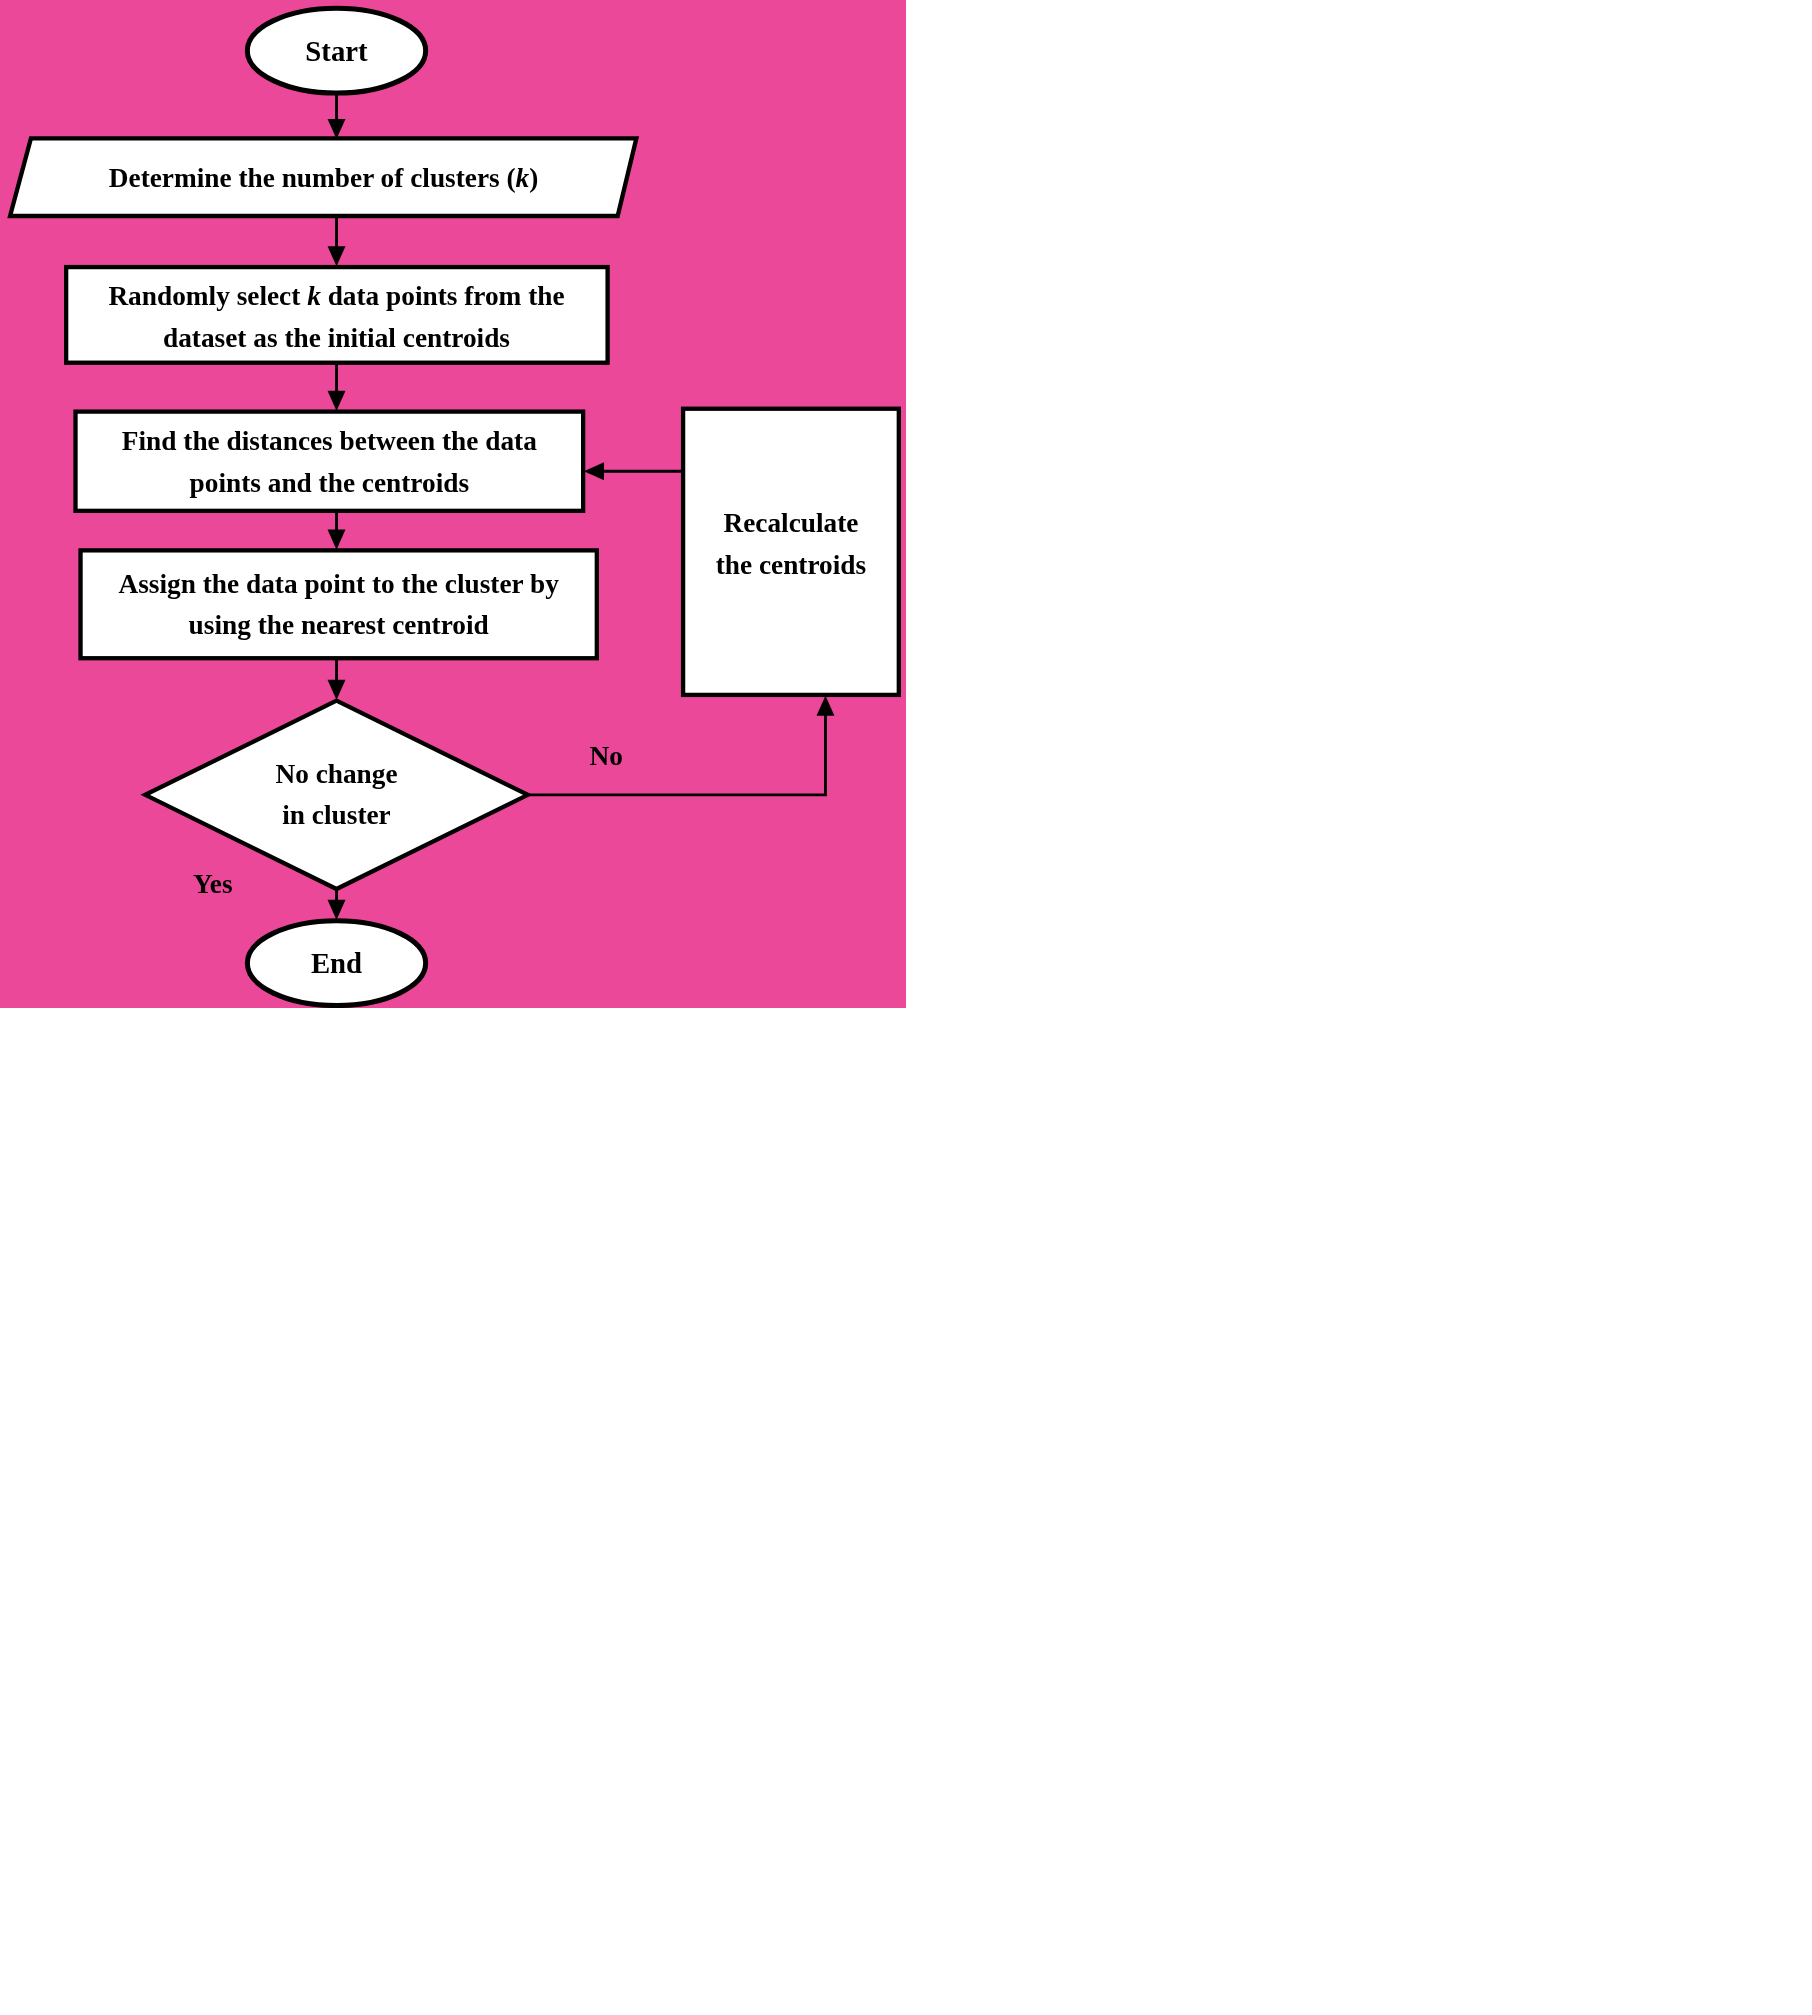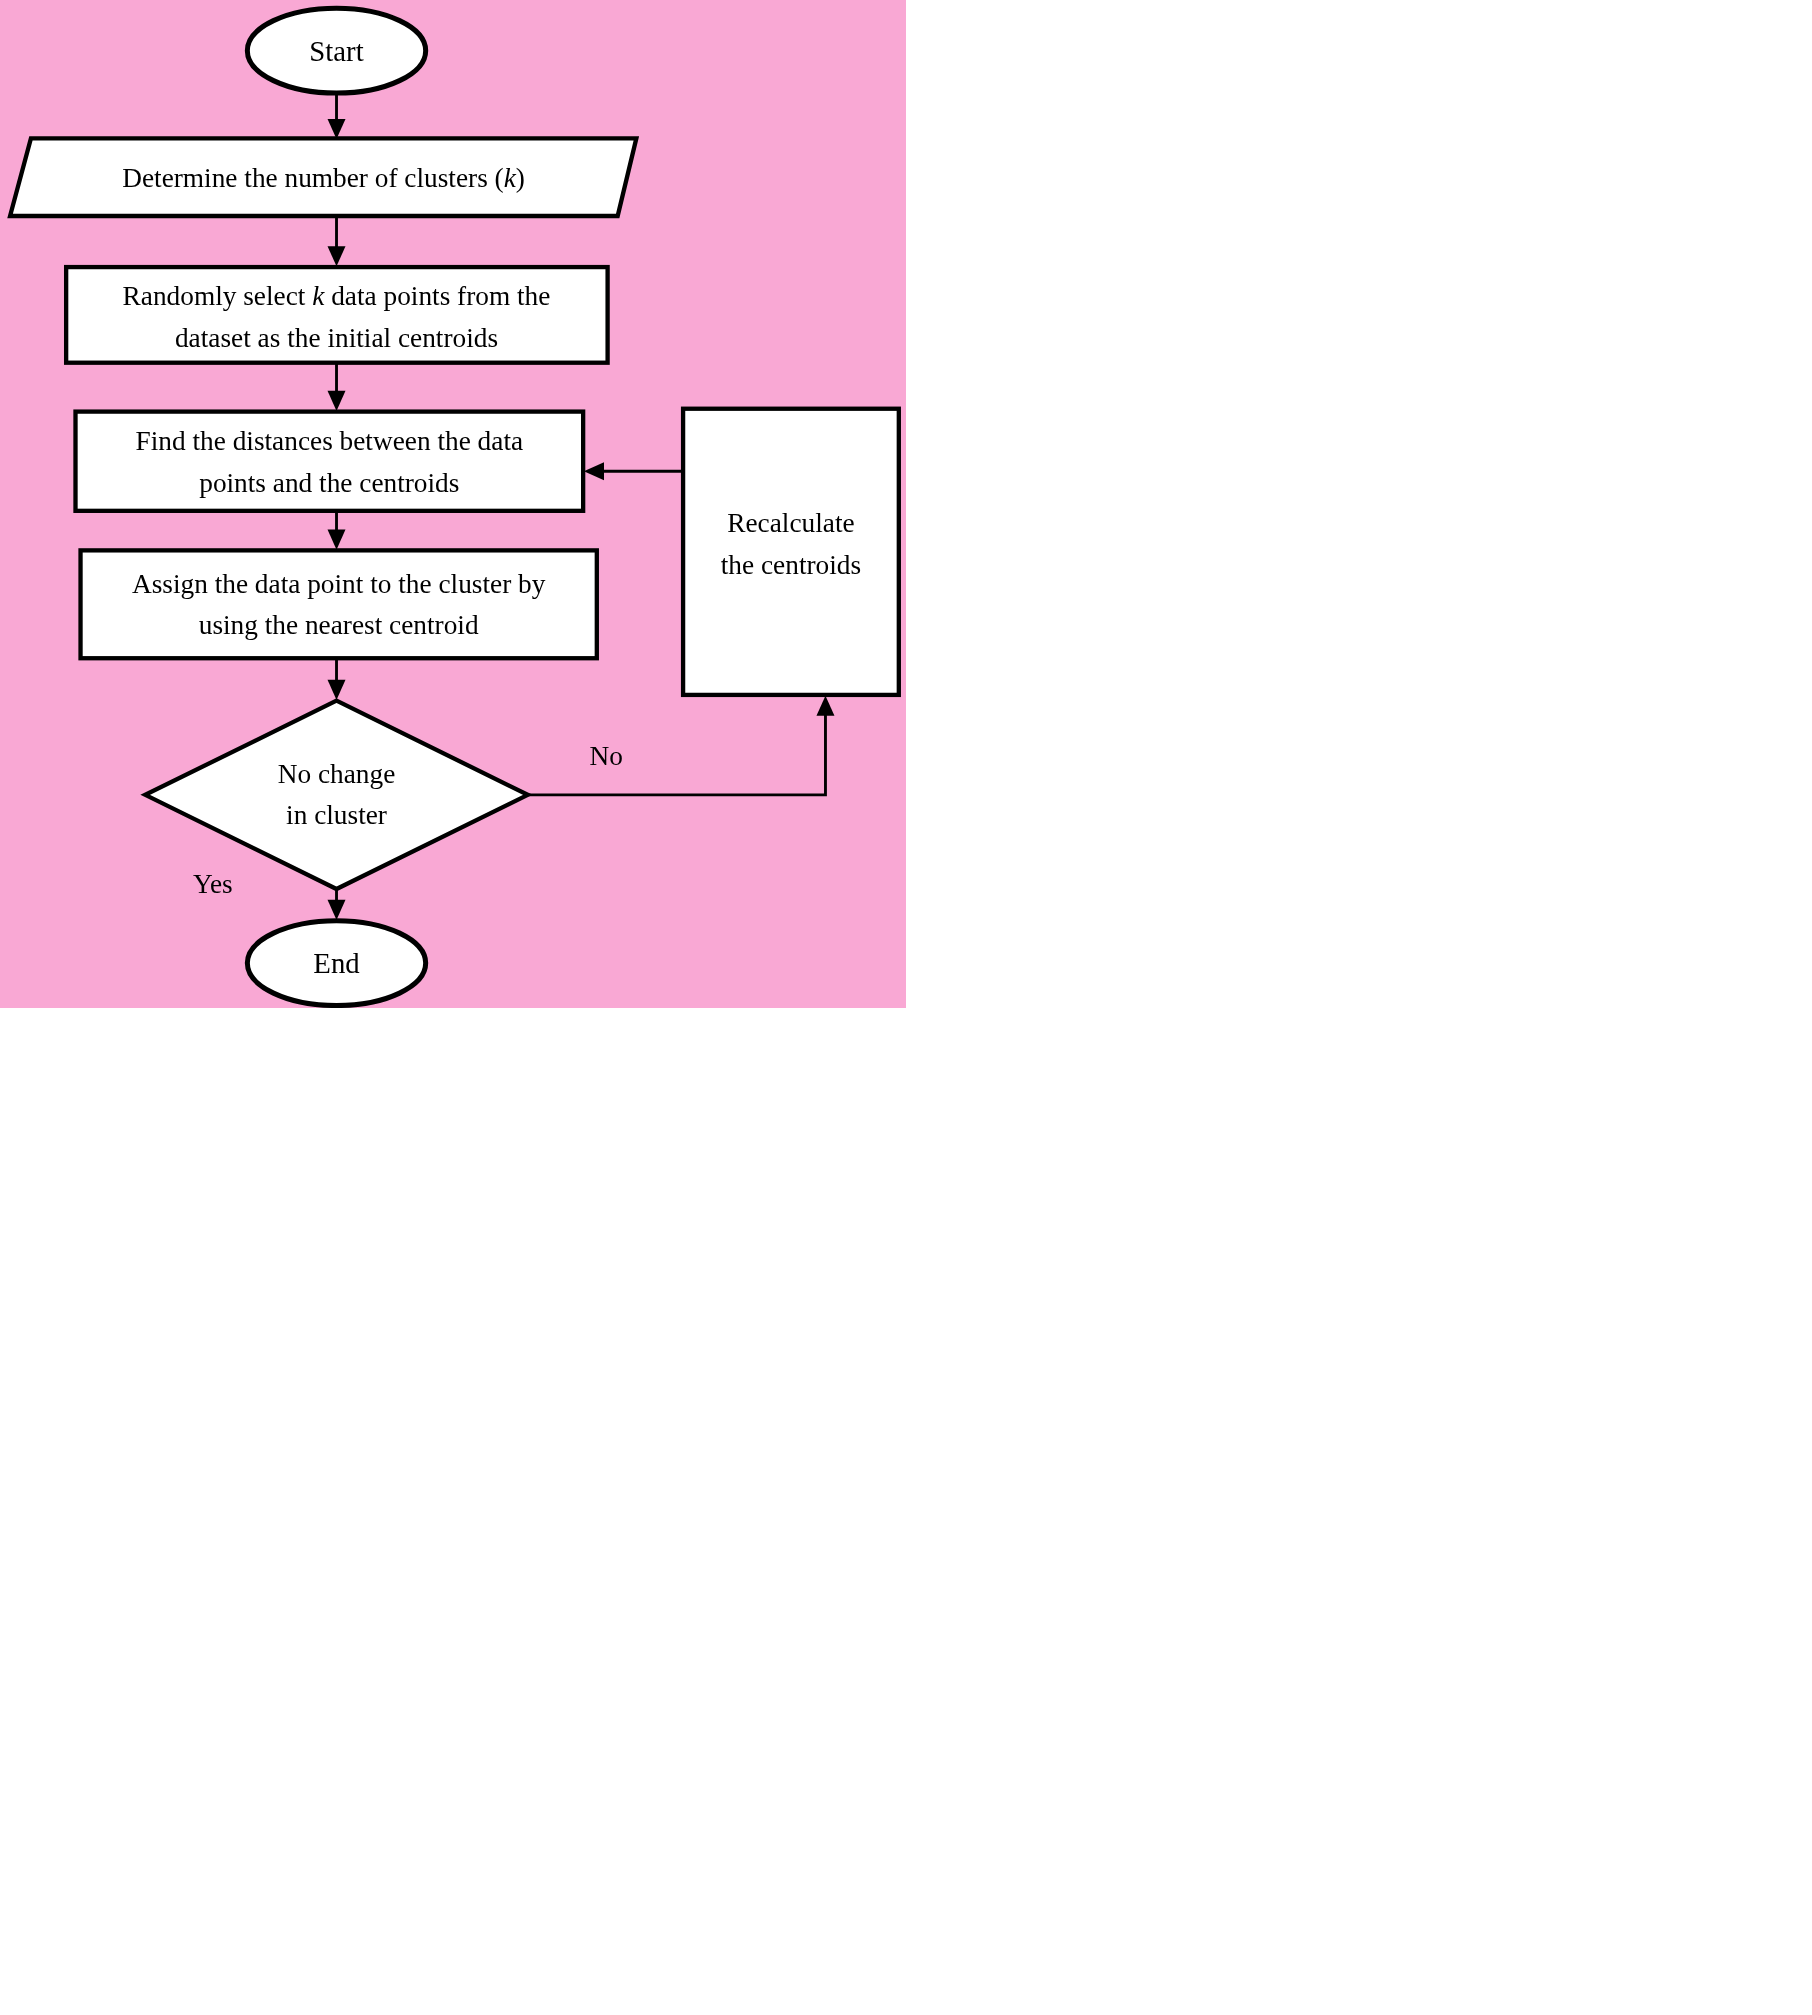--- a/index.html
+++ b/index.html
@@ -3,22 +3,23 @@
 <meta charset="utf-8">
 <style>
   html, body {
     margin: 0;
     padding: 0;
     background: #ffffff;
   }
   .canvas-wrap {
     width: 906px;
     height: 1008px;
-    background: #f9a8d4;
+    background: #ec4899;
     position: relative;
+    font-weight: bold;
   }
   svg { display: block; }
   .shape {
     fill: #ffffff;
     stroke: #000000;
   }
   .connector {
     stroke: #000000;
     stroke-width: 4;
     fill: none;

